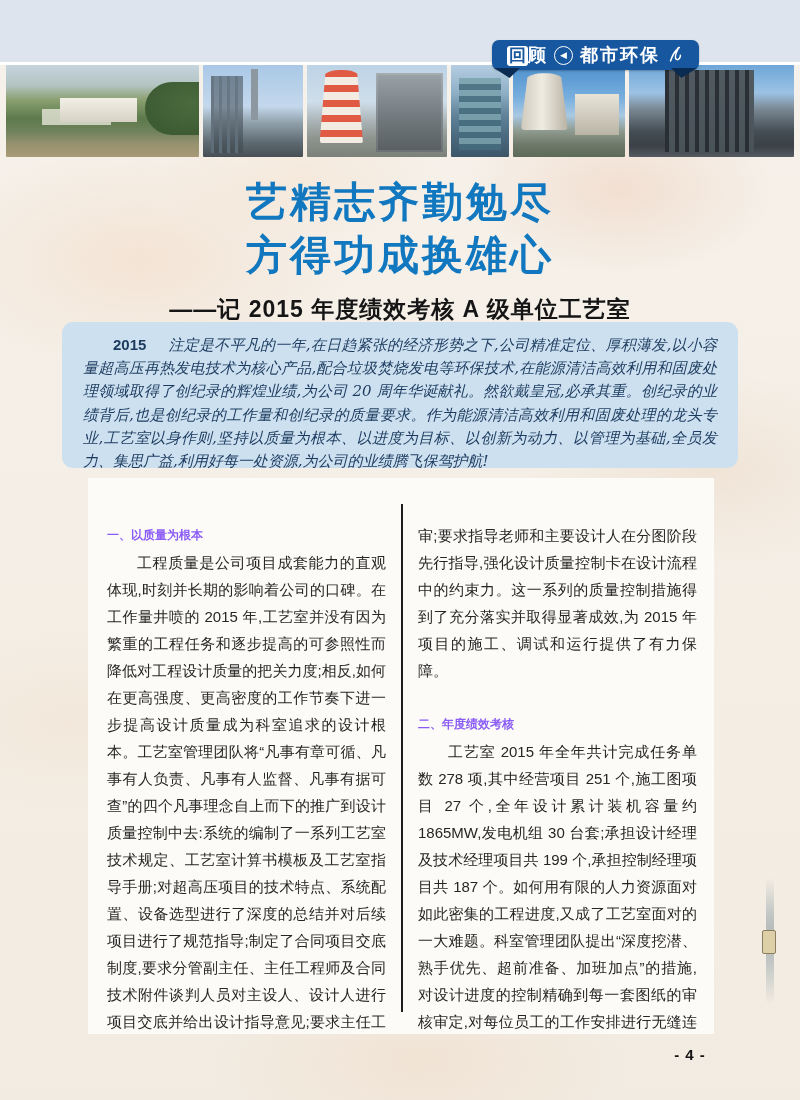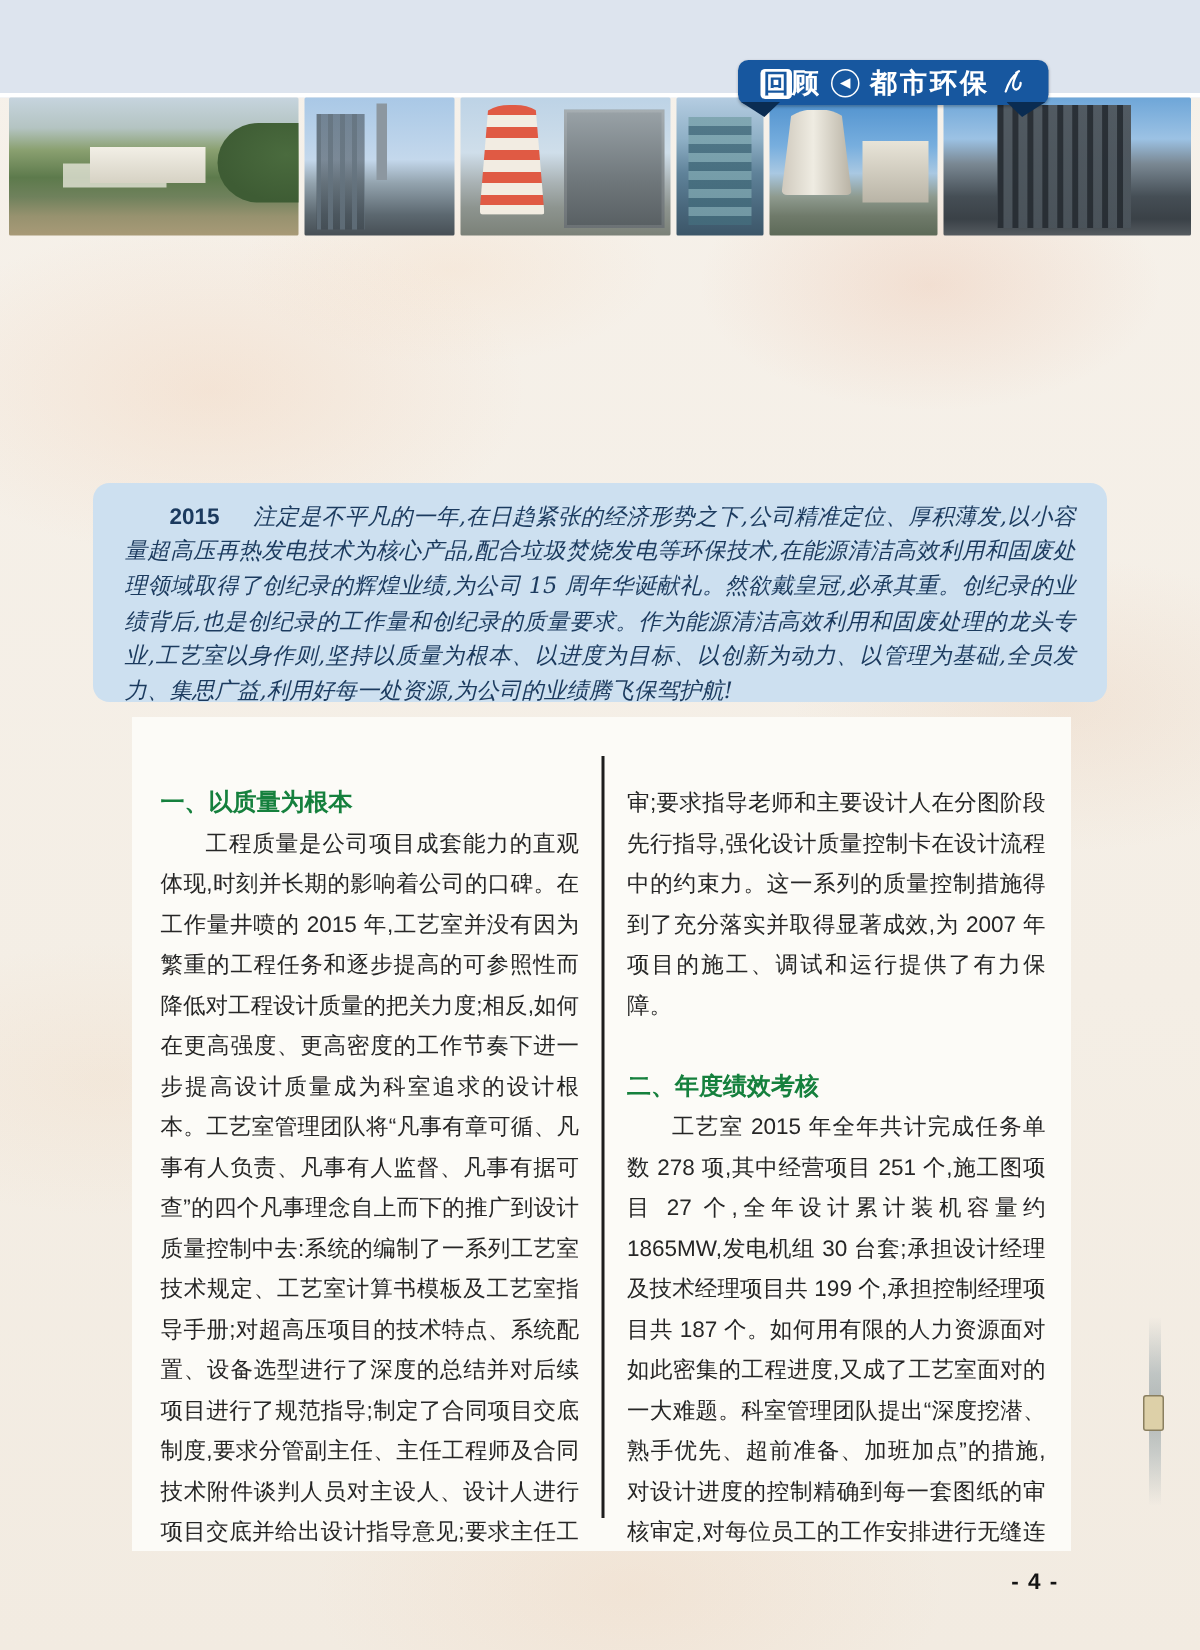--- a/index.html
+++ b/index.html
@@ -66,21 +66,21 @@
     background:#cde0f0;border-radius:11px;padding:11px 21px;color:#1b3a5e;}
   .intro-text{margin:0;font-family:"DejaVu Serif",serif;font-style:italic;font-size:15px;line-height:23.2px;
     text-align:justify;text-indent:2em;}
   .intro-text b{font-style:normal;font-family:"Liberation Sans",sans-serif;margin-right:22px;}
   
   .content-panel{position:absolute;top:478px;left:88px;width:626px;height:556px;background:#fcfbf7;
     box-sizing:border-box;padding:44px 17px 0 19px;overflow:hidden;}
   .columns{display:flex;gap:32px;}
   .col{flex:1;min-width:0;font-size:15px;line-height:27px;color:#262626;text-align:justify;}
   .col p{margin:0;}
-  .section-heading{font-weight:bold;font-size:16px;color:#15803d;line-height:27px;font-family:Liberation Serif, serif;}
+  .section-heading{font-weight:bold;font-size:12px;color:#8b5cf6;line-height:27px;font-family:Liberation Serif, serif;}
   .indent{text-indent:2em;}
   .col-right .section-heading{margin-top:27px;}
   .column-divider{position:absolute;left:50%;top:26px;bottom:22px;width:1.5px;background:#1d1d1d;}
   
   .page-number{position:absolute;top:1046px;left:630px;width:120px;text-align:center;
     font-weight:bold;font-size:15px;color:#141414;letter-spacing:1px;}
   .side-mark{position:absolute;left:766px;top:878px;width:8px;height:126px;
     background:linear-gradient(180deg,transparent 0%,rgba(150,165,170,.55) 30%,rgba(130,145,150,.6) 50%,rgba(150,165,170,.45) 72%,transparent 100%);}
   .side-mark .bead{position:absolute;left:-4px;top:52px;width:14px;height:24px;background:#ddd0a8;
     border:1.5px solid #8a7f5f;border-radius:2px;box-sizing:border-box;}
@@ -107,34 +107,39 @@
 
   <div class="photo-strip">
     <div class="photo p1"></div>
     <div class="photo p2"></div>
     <div class="photo p3"></div>
     <div class="photo p4"></div>
     <div class="photo p5"></div>
     <div class="photo p6"></div>
   </div>
 
+  <div class="title-block">
+    <h1 class="title-line">艺精志齐勤勉尽</h1>
+    <h1 class="title-line">方得功成换雄心</h1>
+    <div class="subtitle">——记 2015 年度绩效考核 A 级单位工艺室</div>
+  </div>
 
   <div class="intro">
-    <p class="intro-text"><b>2015</b><span>注定是不平凡的一年,在日趋紧张的经济形势之下,公司精准定位、厚积薄发,以小容量超高压再热发电技术为核心产品,配合垃圾焚烧发电等环保技术,在能源清洁高效利用和固废处理领域取得了创纪录的辉煌业绩,为公司 15 周年华诞献礼。然欲戴皇冠,必承其重。创纪录的业绩背后,也是创纪录的工作量和创纪录的质量要求。作为能源清洁高效利用和固废处理的龙头专业,工艺室以身作则,坚持以质量为根本、以进度为目标、以创新为动力、以管理为基础,全员发力、集思广益,利用好每一处资源,为公司的业绩腾飞保驾护航!</span></p>
+    <p class="intro-text"><b>2015</b><span>注定是不平凡的一年,在日趋紧张的经济形势之下,公司精准定位、厚积薄发,以小容量超高压再热发电技术为核心产品,配合垃圾焚烧发电等环保技术,在能源清洁高效利用和固废处理领域取得了创纪录的辉煌业绩,为公司 20 周年华诞献礼。然欲戴皇冠,必承其重。创纪录的业绩背后,也是创纪录的工作量和创纪录的质量要求。作为能源清洁高效利用和固废处理的龙头专业,工艺室以身作则,坚持以质量为根本、以进度为目标、以创新为动力、以管理为基础,全员发力、集思广益,利用好每一处资源,为公司的业绩腾飞保驾护航!</span></p>
   </div>
 
   <div class="content-panel">
     <div class="column-divider"></div>
     <div class="columns">
       <div class="col col-left">
         <p class="section-heading">一、以质量为根本</p>
         <p class="indent">工程质量是公司项目成套能力的直观体现,时刻并长期的影响着公司的口碑。在工作量井喷的 2015 年,工艺室并没有因为繁重的工程任务和逐步提高的可参照性而降低对工程设计质量的把关力度;相反,如何在更高强度、更高密度的工作节奏下进一步提高设计质量成为科室追求的设计根本。工艺室管理团队将“凡事有章可循、凡事有人负责、凡事有人监督、凡事有据可查”的四个凡事理念自上而下的推广到设计质量控制中去:系统的编制了一系列工艺室技术规定、工艺室计算书模板及工艺室指导手册;对超高压项目的技术特点、系统配置、设备选型进行了深度的总结并对后续项目进行了规范指导;制定了合同项目交底制度,要求分管副主任、主任工程师及合同技术附件谈判人员对主设人、设计人进行项目交底并给出设计指导意见;要求主任工程师对每个项目组织司令图评</p>
       </div>
       <div class="col col-right">
-        <p>审;要求指导老师和主要设计人在分图阶段先行指导,强化设计质量控制卡在设计流程中的约束力。这一系列的质量控制措施得到了充分落实并取得显著成效,为 2007 年项目的施工、调试和运行提供了有力保障。</p>
+        <p>审;要求指导老师和主要设计人在分图阶段先行指导,强化设计质量控制卡在设计流程中的约束力。这一系列的质量控制措施得到了充分落实并取得显著成效,为 2015 年项目的施工、调试和运行提供了有力保障。</p>
         <p class="section-heading">二、年度绩效考核</p>
         <p class="indent">工艺室 2015 年全年共计完成任务单数 278 项,其中经营项目 251 个,施工图项目 27 个,全年设计累计装机容量约 1865MW,发电机组 30 台套;承担设计经理及技术经理项目共 199 个,承担控制经理项目共 187 个。如何用有限的人力资源面对如此密集的工程进度,又成了工艺室面对的一大难题。科室管理团队提出“深度挖潜、熟手优先、超前准备、加班加点”的措施,对设计进度的控制精确到每一套图纸的审核审定,对每位员工的工作安排进行无缝连接;在此科室坚持了多年的内训起到了关键作用,每个成员在内</p>
       </div>
     </div>
   </div>
 
   <div class="side-mark">
     <span class="bead"></span>
   </div>
 

